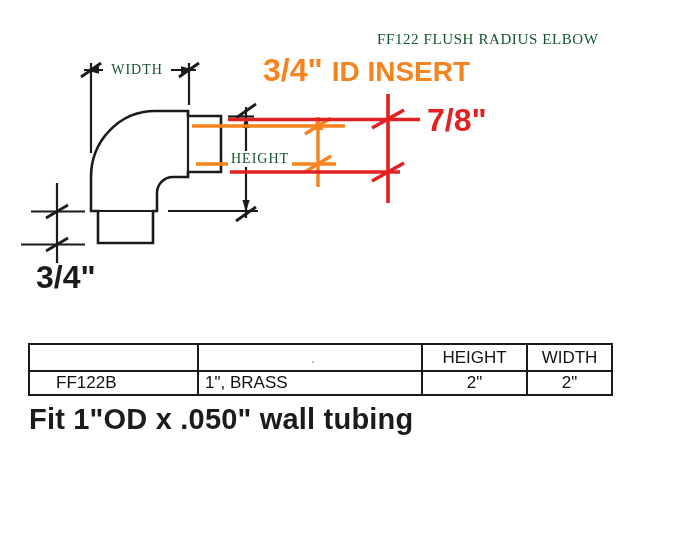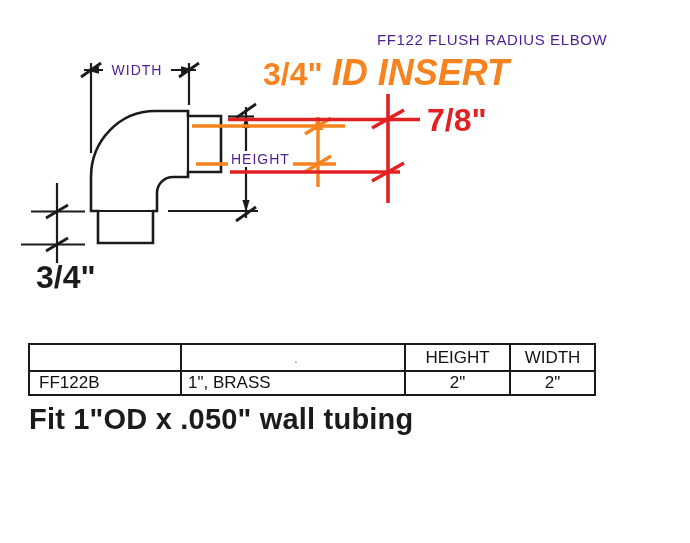--- a/index.html
+++ b/index.html
@@ -15,38 +15,38 @@
   .kline  { stroke:var(--line); stroke-width:2.2; fill:none; }
   .kslash { stroke:var(--line); stroke-width:2.8; fill:none; }
   .karrow { fill:var(--line); stroke:none; }
   .oline  { stroke:var(--orange); stroke-width:3.4; fill:none; }
   .oslash { stroke:var(--orange); stroke-width:3.4; fill:none; }
   .oarrow { fill:var(--orange); stroke:none; }
   .rline  { stroke:var(--red); stroke-width:3.6; fill:none; }
   .rslash { stroke:var(--red); stroke-width:3.6; fill:none; }
 
   
-  .serif { font-family:Liberation Sans, sans-serif; color:#4c1d95; }
+  .serif { font-family:Liberation Serif, serif; color:#14532d; }
   .title-text { font-size:15px; letter-spacing:0.6px; white-space:nowrap; }
   .dim-text { font-size:14px; letter-spacing:1px; background:#ffffff; padding:0 3px; white-space:nowrap; }
   .big-label { font-weight:600; white-space:nowrap; display:flex; align-items:baseline; }
   .big-label .num { font-size:32px; }
-  .big-label .txt { font-size:36px;font-style:italic; }
+  .big-label .txt { font-size:28px; }
   .id-color { color:var(--orange); }
   .od-color { color:var(--red); }
   .black-label { color:#1b1b1b; font-weight:600; font-size:32px; white-space:nowrap; }
   .note-text { color:#1b1b1b; font-weight:600; font-size:29px; white-space:nowrap; letter-spacing:0.2px; }
 
   
   #spec-table { border-collapse:collapse; table-layout:fixed; background:#ffffff; }
   #spec-table td {
     border:2px solid #1a1a1a; font-size:17px; color:#111;
     overflow:hidden; white-space:nowrap; vertical-align:middle; padding:0;
   }
-  #spec-table .c-model    { width:141px; padding-left:9px;margin-top:36px; }
+  #spec-table .c-model    { width:141px; padding-left:26px;margin-top:36px; }
   #spec-table .c-material { width:216px; padding-left:6px; }
   #spec-table .c-height   { width:103px; text-align:center; }
   #spec-table .c-width    { width:83px;  text-align:center; }
   #spec-table .hrow td { height:25px; text-align:center; }
   #spec-table .drow td { height:22px; }
   #stray-mark { color:#8a8a8a; font-size:14px; line-height:1; }
 </style>
 </head>
 <body>
 

